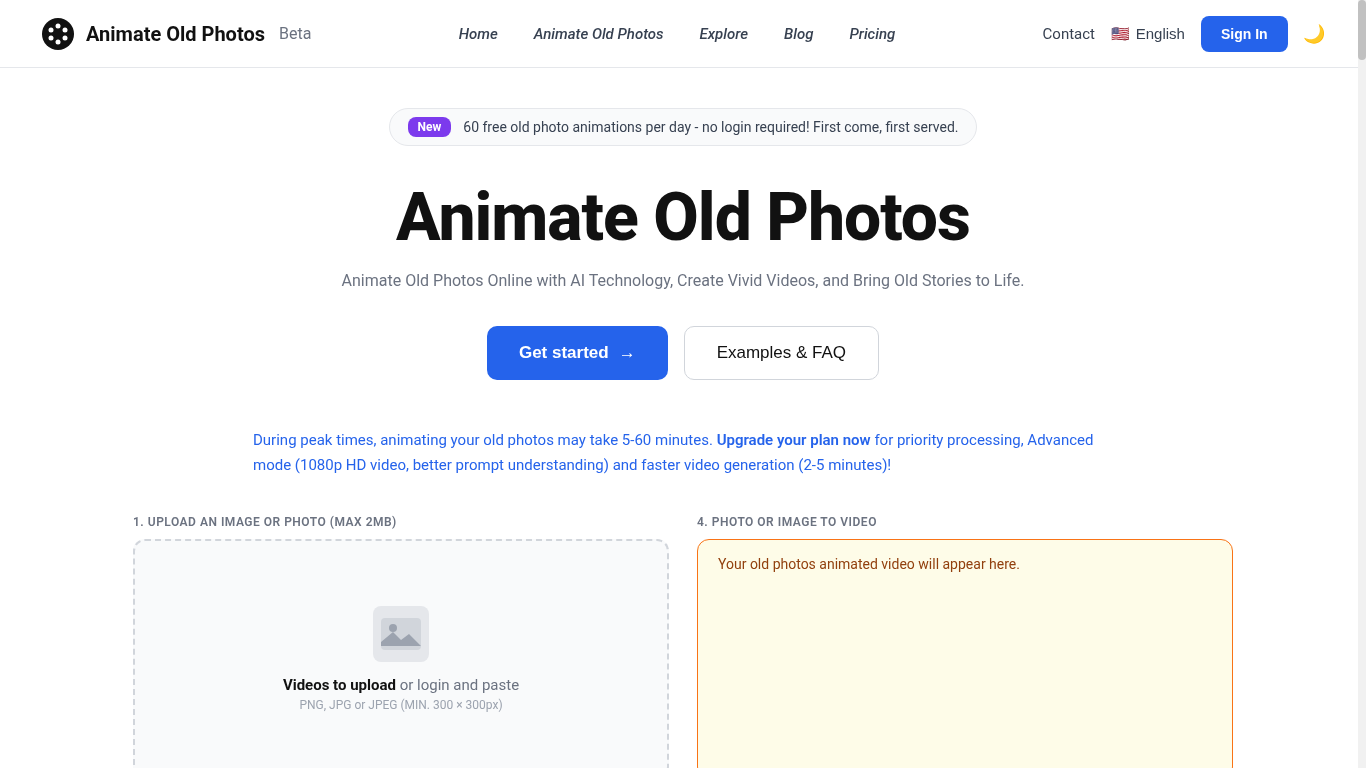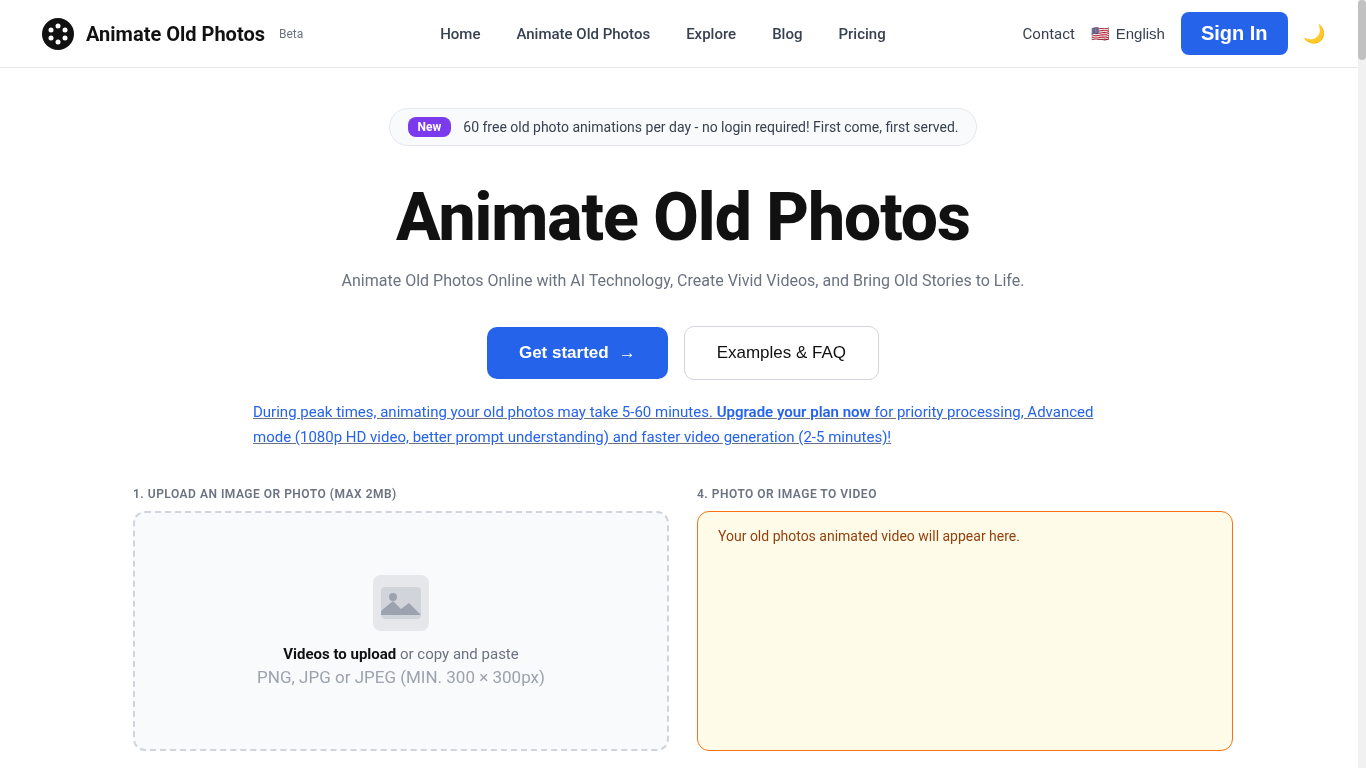--- a/index.html
+++ b/index.html
@@ -23,29 +23,30 @@
     .logo-icon {
       width: 36px;
       height: 36px;
     }
     .logo-title {
       font-size: 20px;
       font-weight: 700;
       color: #111;
     }
     .beta-badge {
-      font-size: 12px;
+      font-size: 16px;
       color: #6b7280;
       font-weight: 400;
       margin-left: 4px;
     }
     nav {
       display: flex;
       align-items: center;
       gap: 36px;
+      font-style: italic;
     }
     nav a {
       text-decoration: none;
       color: #374151;
       font-size: 15px;
       font-weight: 500;
     }
     .header-right {
       display: flex;
       align-items: center;
@@ -65,21 +66,21 @@
       background: none;
       border: none;
       cursor: pointer;
     }
     .sign-in-btn {
       background: #2563eb;
       color: #fff;
       border: none;
       border-radius: 8px;
       padding: 10px 20px;
-      font-size: 20px;
+      font-size: 14px;
       font-weight: 600;
       cursor: pointer;
     }
     .dark-mode-btn {
       background: none;
       border: none;
       font-size: 18px;
       cursor: pointer;
       color: #374151;
     }
@@ -149,21 +150,20 @@
       color: #6b7280;
       margin-top: 16px;
     }
 
     
     .cta-row {
       display: flex;
       gap: 16px;
       margin-top: 36px;
       justify-content: center;
-      align-items: center;
     }
     .get-started-btn {
       background: #2563eb;
       color: #fff;
       border: none;
       border-radius: 10px;
       padding: 16px 32px;
       font-size: 17px;
       font-weight: 600;
       cursor: pointer;
@@ -177,27 +177,26 @@
       border: 1px solid #d1d5db;
       border-radius: 10px;
       padding: 16px 32px;
       font-size: 17px;
       font-weight: 500;
       cursor: pointer;
     }
 
     
     .notice {
-      margin-top: 20px;
+      margin-top: 48px;
       max-width: 860px;
       text-align: left;
       font-size: 15px;
       line-height: 1.7;
       color: #6b7280;
-      text-decoration: underline;
     }
     .notice-highlight {
       color: #2563eb;
     }
     .notice-link {
       color: #2563eb;
       font-weight: 600;
       text-decoration: none;
     }
 
@@ -240,21 +239,21 @@
     }
     .upload-text {
       font-size: 15px;
       color: #6b7280;
       text-align: center;
     }
     .upload-text strong {
       color: #111;
     }
     .upload-hint {
-      font-size: 17px;
+      font-size: 12px;
       color: #9ca3af;
       margin-top: 4px;
     }
     .video-box {
       border: 1px solid #f97316;
       border-radius: 12px;
       background: #fefce8;
       height: 240px;
       padding: 16px 20px;
     }
@@ -338,21 +337,21 @@
       <div class="section-label">1. UPLOAD AN IMAGE OR PHOTO (MAX 2MB)</div>
       <div class="upload-box">
 
         <svg class="upload-icon" viewBox="0 0 56 56" fill="none">
           <rect width="56" height="56" rx="8" fill="#e5e7eb"></rect>
           <rect x="8" y="12" width="40" height="32" rx="4" fill="#d1d5db"></rect>
           <circle cx="20" cy="22" r="4" fill="#9ca3af"></circle>
           <path d="M8 36l12-10 8 8 8-6 12 12H8z" fill="#9ca3af"></path>
         </svg>
         <p class="upload-text">
-          <strong>Videos to upload</strong><span> or copy and paste</span>
+          <strong>Videos to upload</strong><span> or login and paste</span>
         </p>
         <p class="upload-hint">PNG, JPG or JPEG (MIN. 300 × 300px)</p>
       </div>
     </div>
 
     <div class="upload-col">
       <div class="section-label">4. PHOTO OR IMAGE TO VIDEO</div>
       <div class="video-box">
         <p class="video-box-text">Your old photos animated video will appear here.</p>
       </div>

